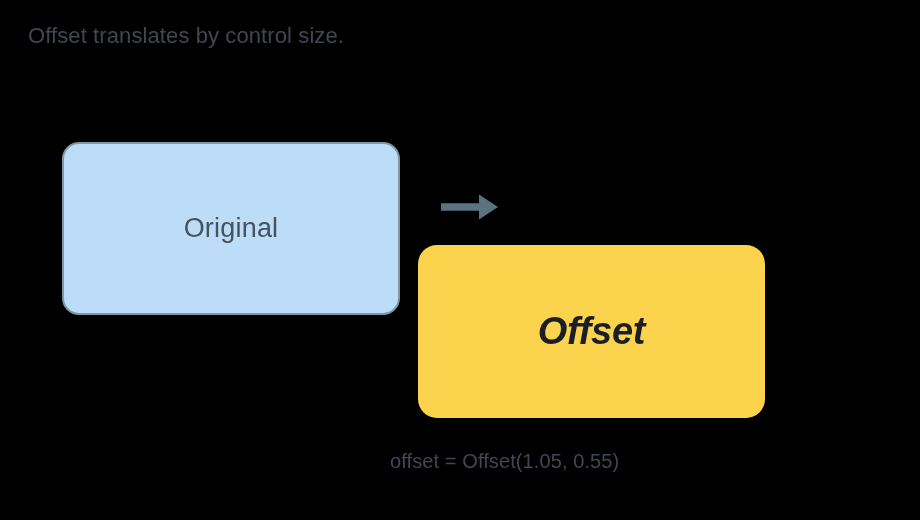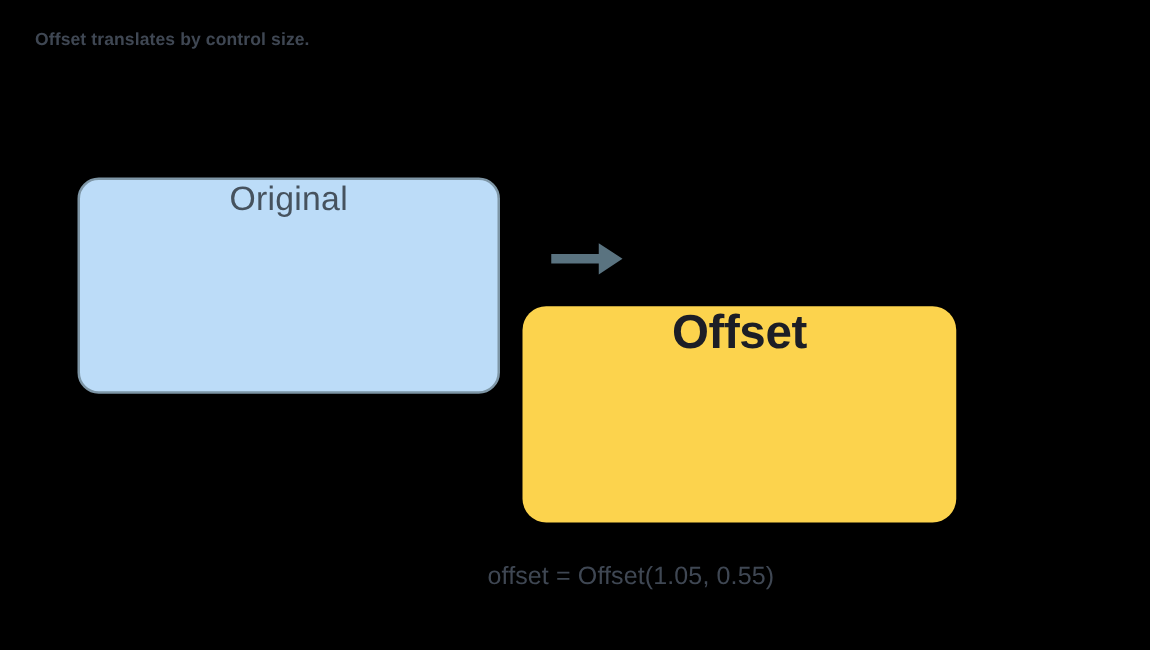--- a/index.html
+++ b/index.html
@@ -19,32 +19,33 @@
     height: 520px;
     background: #000000;
     overflow: hidden;
   }
 
   
   .caption-title {
     position: absolute;
     left: 28px;
     top: 23px;
-    font-size: 14px;
-    font-weight: 700;
+    font-size: 22px;
+    font-weight: 400;
     letter-spacing: 0.1px;
     color: #3f4753;
     white-space: nowrap;
   }
 
   
   .box {
     position: absolute;
     box-sizing: border-box;
     display: flex;
+    align-items: center;
     justify-content: center;
   }
 
   .box-original {
     left: 62px;
     top: 142px;
     width: 338px;
     height: 173px;
     background: #bcdcf8;
     border: 2.5px solid #7e96a6;
@@ -59,20 +60,21 @@
   }
 
   .box-offset {
     left: 418px;
     top: 245px;
     width: 347px;
     height: 173px;
     background: #fcd34d;
     border: none;
     border-radius: 19px;
+    font-style: italic;
   }
 
   .box-offset .box-label {
     font-size: 38px;
     font-weight: 700;
     color: #1c1e26;
     letter-spacing: -0.3px;
   }
 
   

